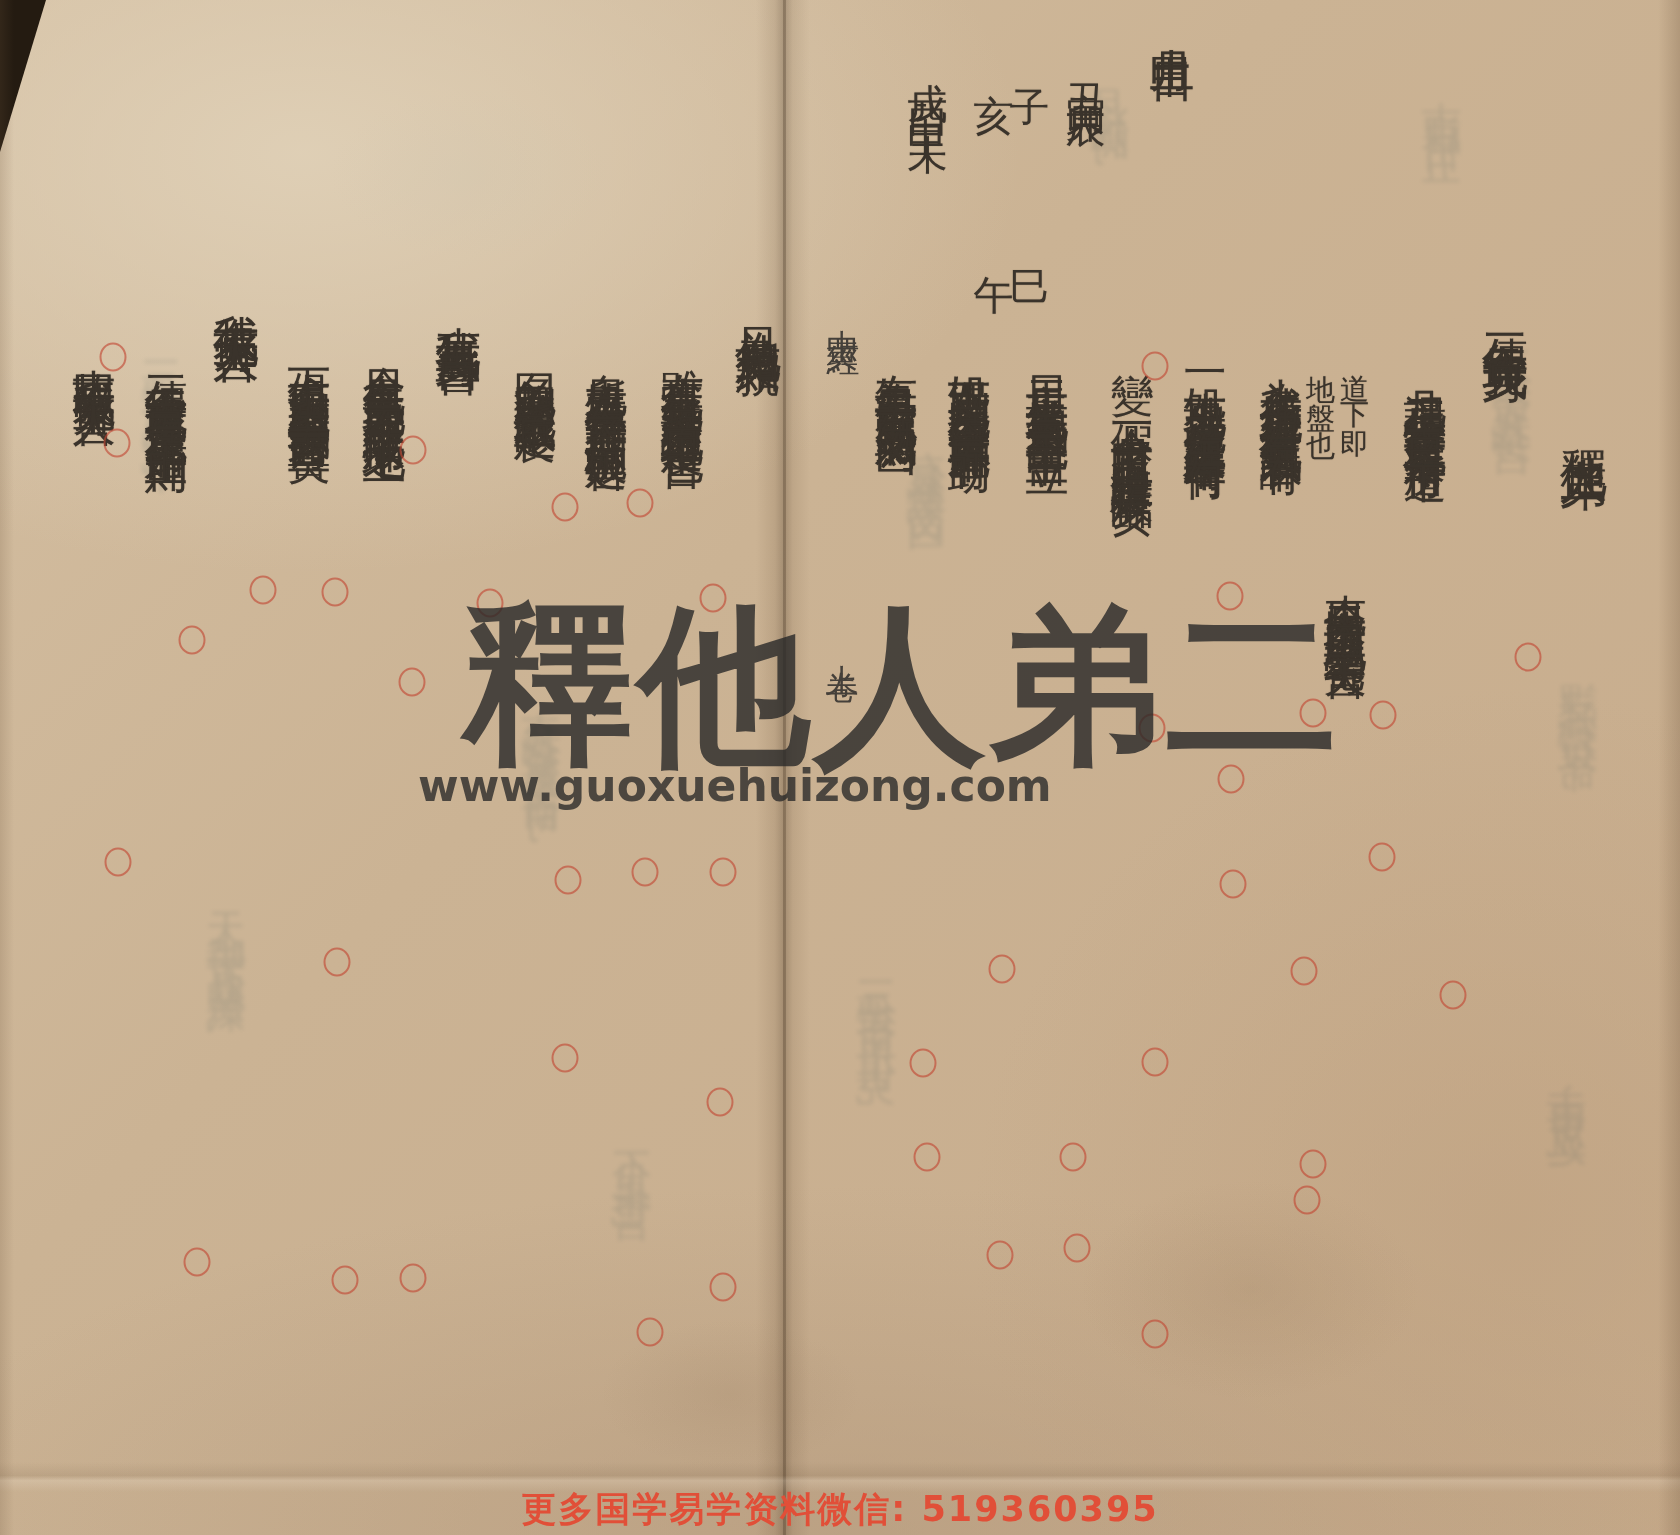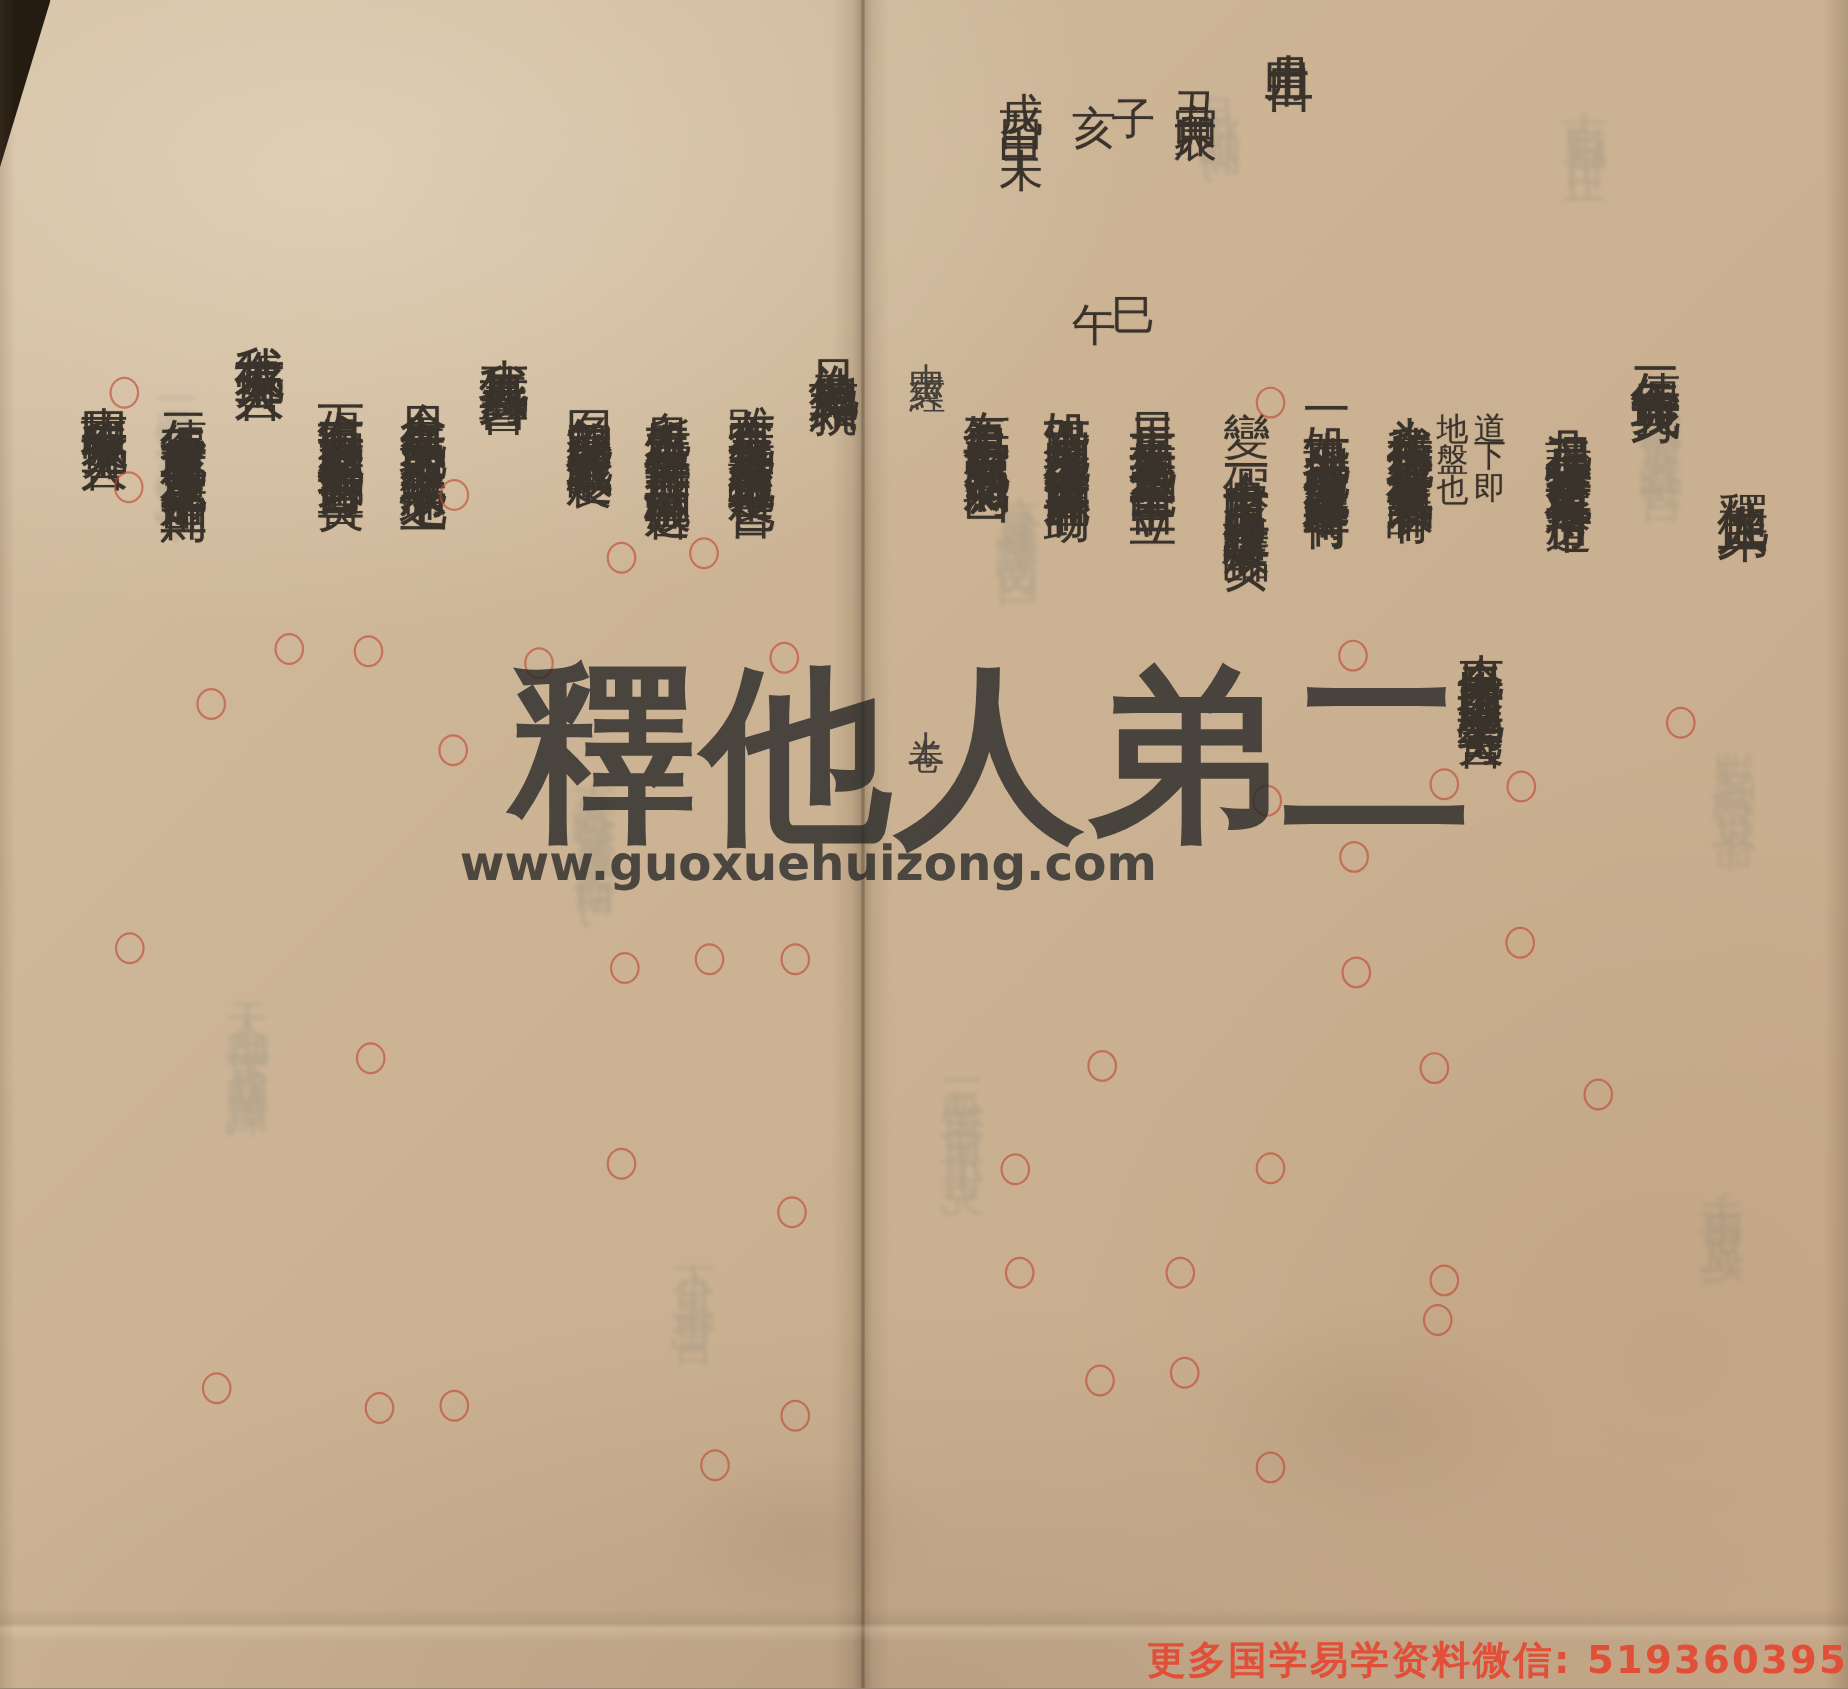--- a/index.html
+++ b/index.html
@@ -35,21 +35,21 @@
   
   .ghost{position:absolute;writing-mode:vertical-rl;text-orientation:upright;
     font-size:40px;line-height:1;letter-spacing:12px;color:#4e5f5c;opacity:.16;
     filter:blur(2px);transform:scaleX(-1);}
   
   .wm-t{position:absolute;left:462px;top:600px;font-family:"DejaVu Sans","Liberation Sans",sans-serif;
     font-weight:700;font-size:172px;letter-spacing:4px;color:rgba(40,40,40,.8);line-height:1;}
   .wm-u{position:absolute;left:418px;top:764px;font-family:"DejaVu Sans","Liberation Sans",sans-serif;
     font-weight:700;font-size:44px;color:rgba(40,40,40,.78);line-height:1;}
   
-  .footer{position:absolute;left:0;top:1486px;width:100%;text-align:right;
+  .footer{position:absolute;left:0;top:1486px;width:100%;text-align:center;
     font-family:"DejaVu Sans","Liberation Sans",sans-serif;font-weight:600;
     font-size:35px;letter-spacing:2px;color:#e14f38;}
   
   .gutter{position:absolute;left:756px;top:0;width:54px;height:100%;
     background:linear-gradient(90deg,rgba(92,68,44,0) 0%,rgba(92,68,44,.14) 35%,rgba(60,42,24,.28) 52%,rgba(92,68,44,.12) 68%,rgba(92,68,44,0) 100%);}
   .gutter-line{position:absolute;left:783px;top:0;width:3px;height:100%;background:rgba(52,36,20,.25);}
   .corner{position:absolute;left:0;top:0;width:46px;height:152px;background:#241b11;
     clip-path:polygon(0 0,100% 0,0 100%);}
   .crease-h{position:absolute;left:0;top:1462px;width:100%;height:30px;
     background:linear-gradient(180deg,rgba(0,0,0,0),rgba(96,72,48,.12) 45%,rgba(255,246,230,.18) 62%,rgba(0,0,0,0));}

